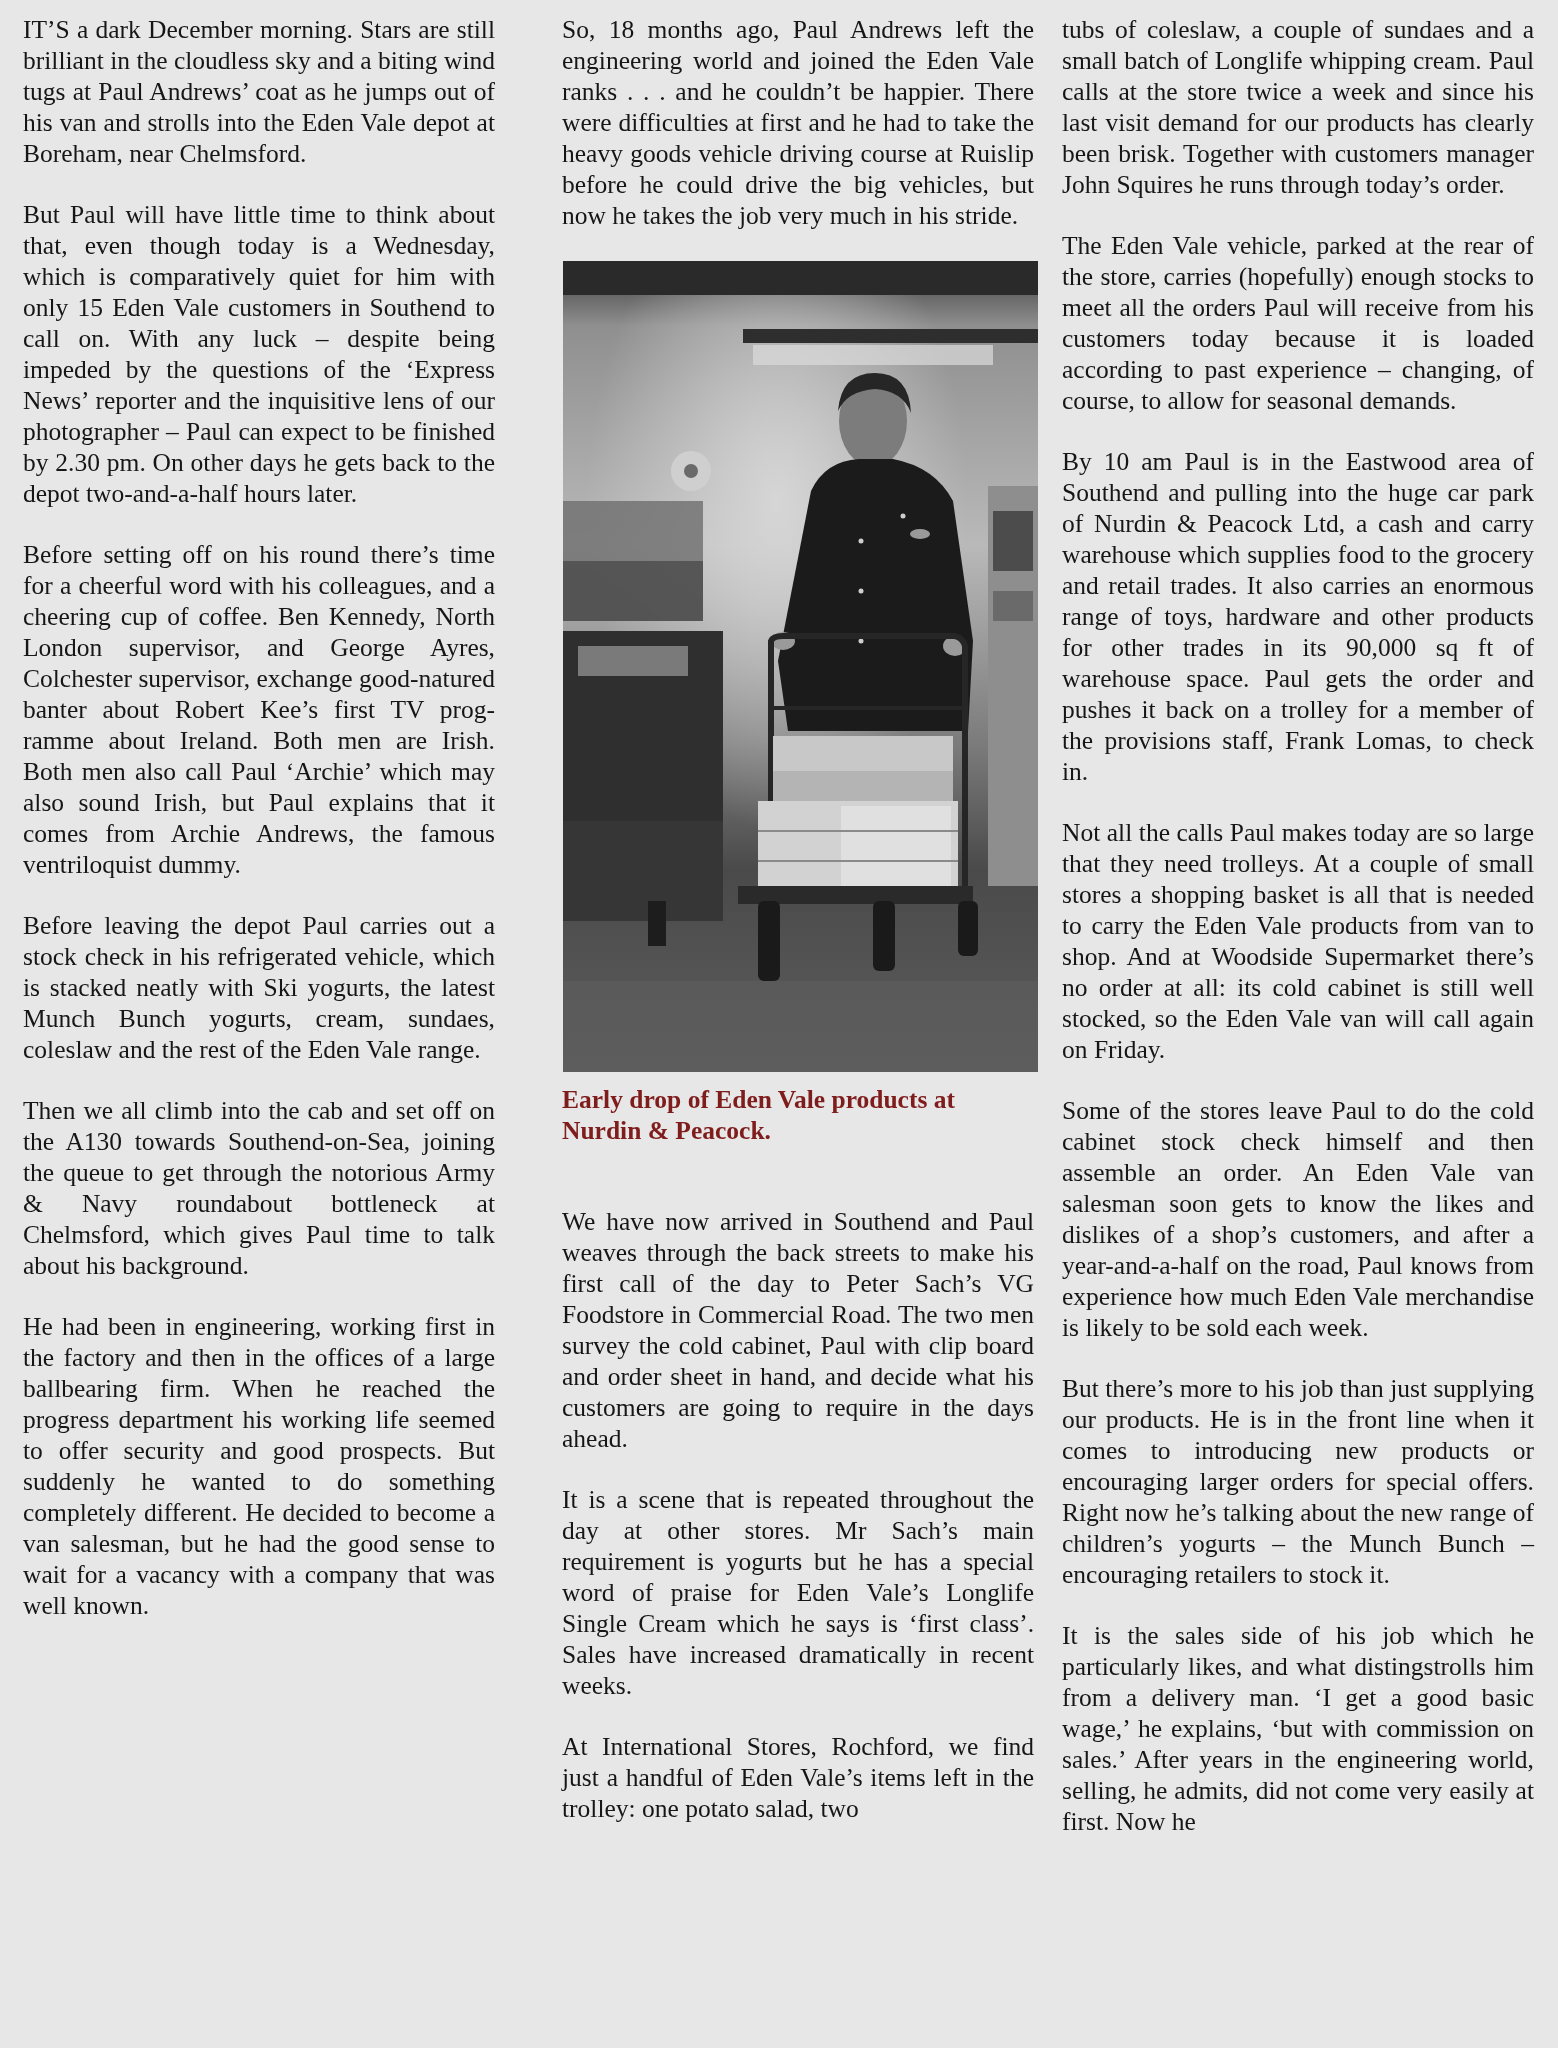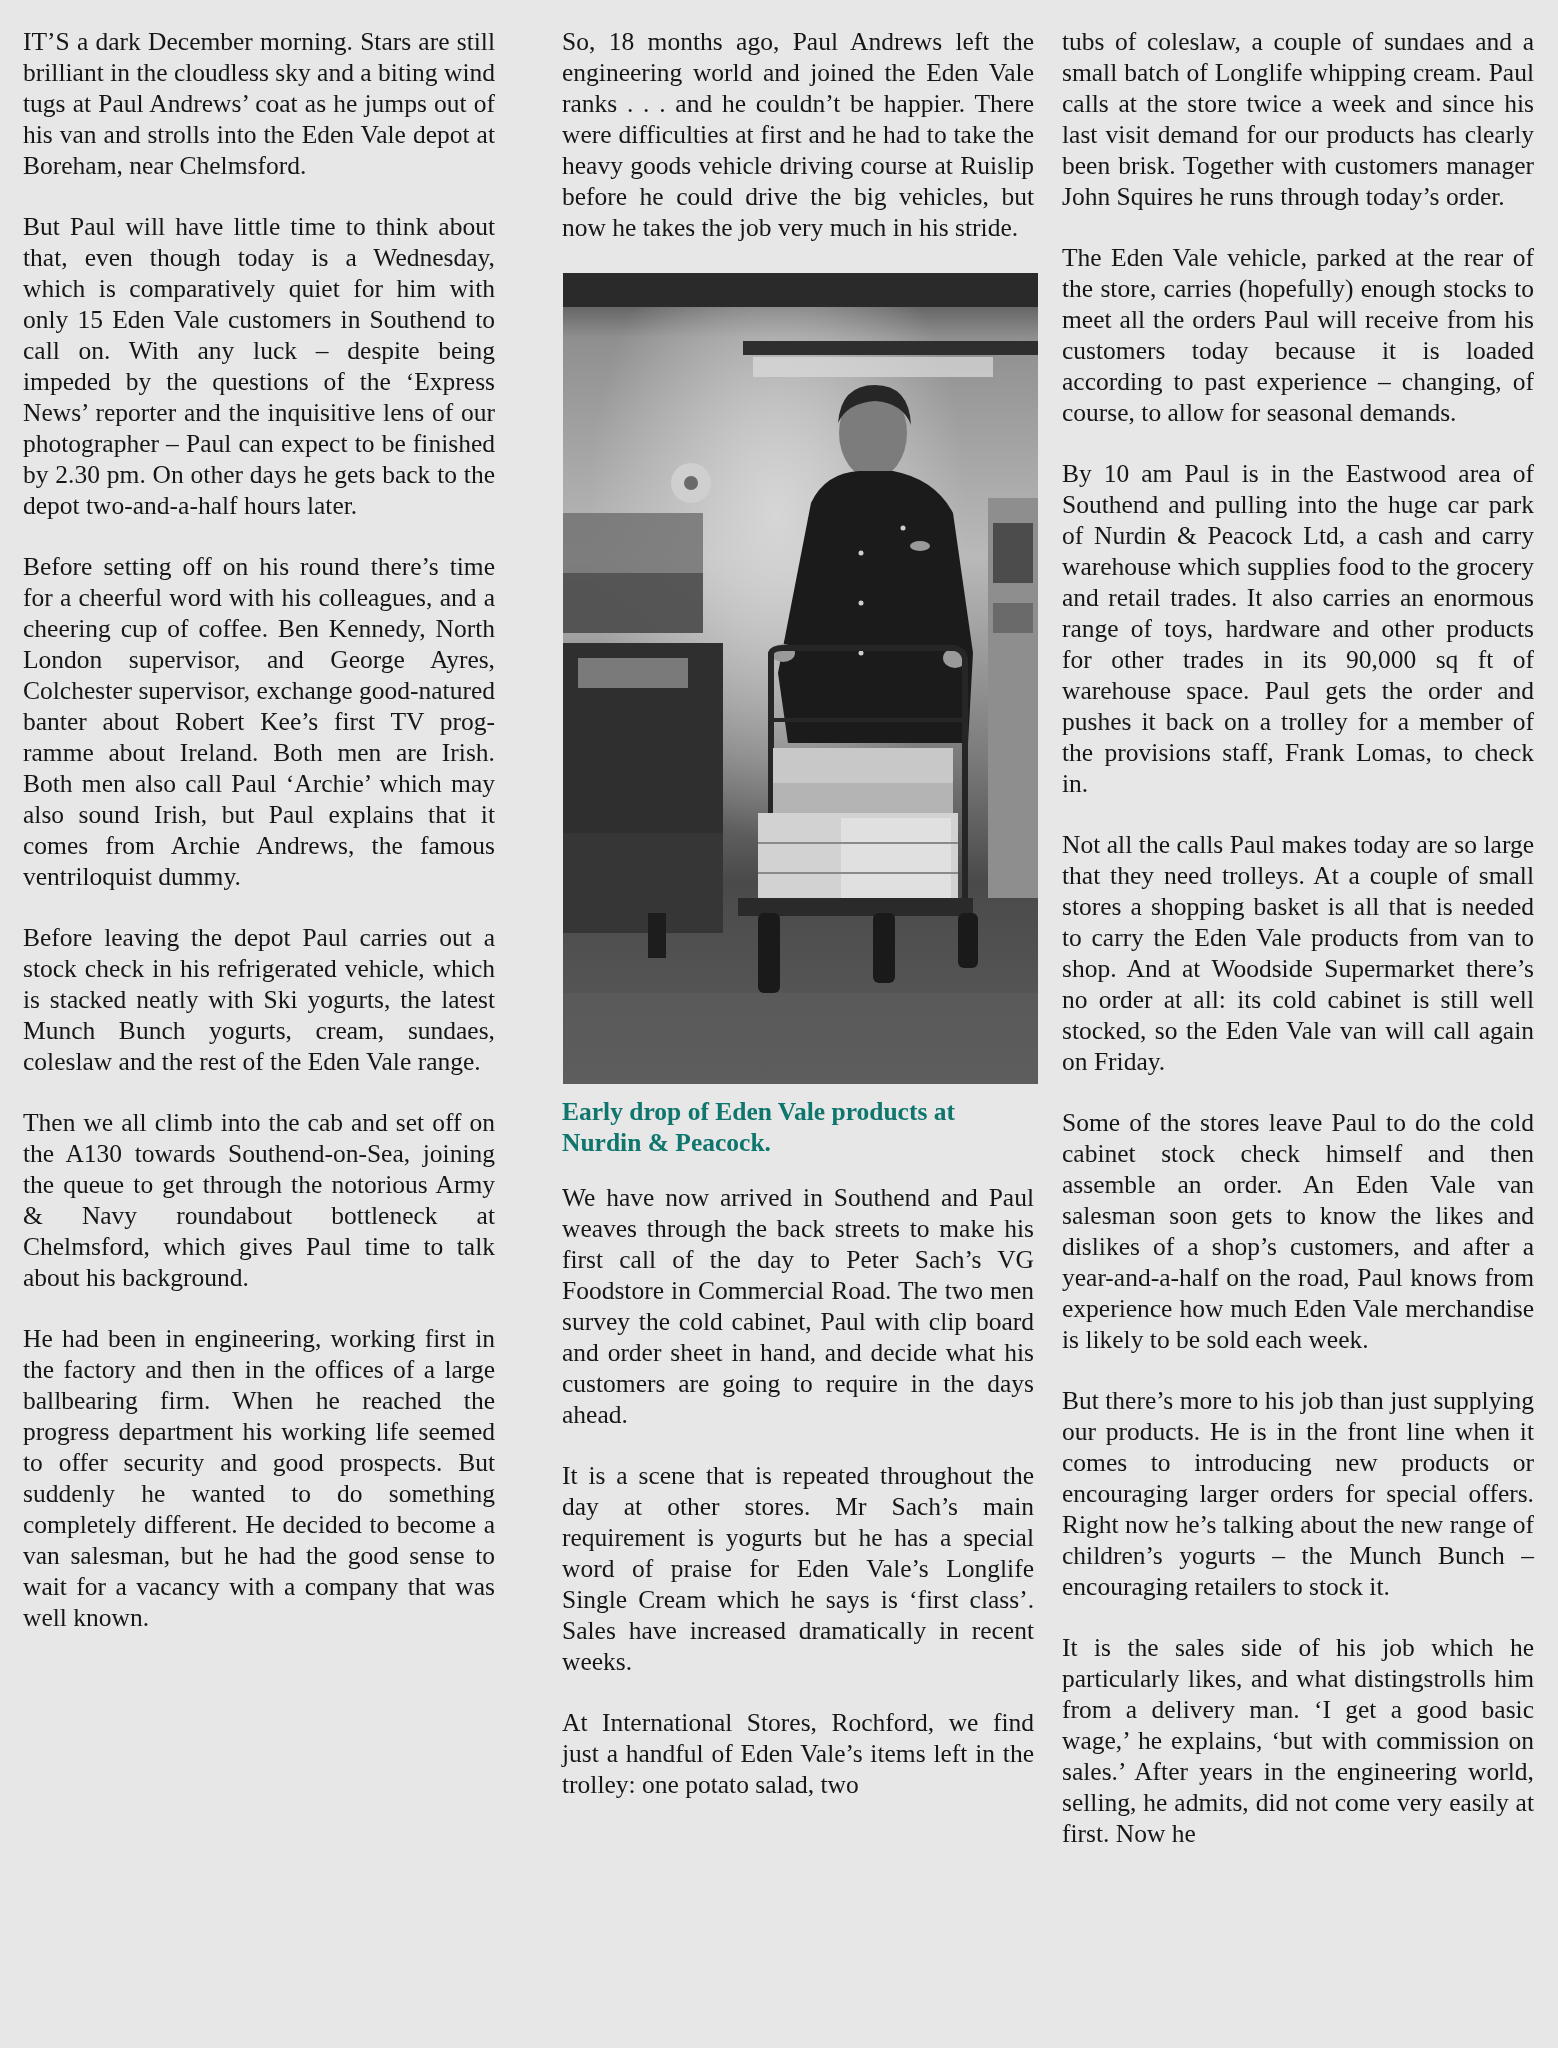--- a/index.html
+++ b/index.html
@@ -11,33 +11,33 @@
   }
   .page { position:relative; width:1558px; height:2048px; }
   .col {
     position:absolute; top:14px; width:472px;
     font-size:25.5px; line-height:31px;
     text-align:justify; hyphens:manual;
   }
   .col.left   { left:23px; }
   .col.middle { left:562px; }
   .col.right  { left:1062px; }
-  .col p { margin:12px 0 30px 0; }
+  .col p { margin:0 0 30px 0; }
   .col p.tight { margin-bottom:27px; }
   .photo {
     position:relative; width:475px; height:811px;
     margin:10px 0 12px 1px;
     background:#555;
     overflow:hidden;
   }
   .photo svg { display:block; width:100%; height:100%; }
   .caption {
-    font-weight:bold; color:#0f766e;
+    font-weight:bold; color:#7f1d1d;
     font-size:25.5px; line-height:31px;
-    text-align:left; margin:0 0 24px 0;
+    text-align:left; margin:0 0 60px 0;
   }
 </style>
 </head>
 <body>
 
 <div class="page">
 
   <div class="col left">
     <p>IT’S a dark December morning. Stars are still brilliant in the cloud­less sky and a biting wind tugs at Paul Andrews’ coat as he jumps out of his van and strolls into the Eden Vale depot at Boreham, near Chelmsford.</p>
     <p>But Paul will have little time to think about that, even though today is a Wednesday, which is comparatively quiet for him with only 15 Eden Vale customers in Southend to call on. With any luck – despite being impeded by the questions of the ‘Express News’ reporter and the inquisitive lens of our photo­grapher – Paul can expect to be finished by 2.30 pm. On other days he gets back to the depot two-and-a-half hours later.</p>

